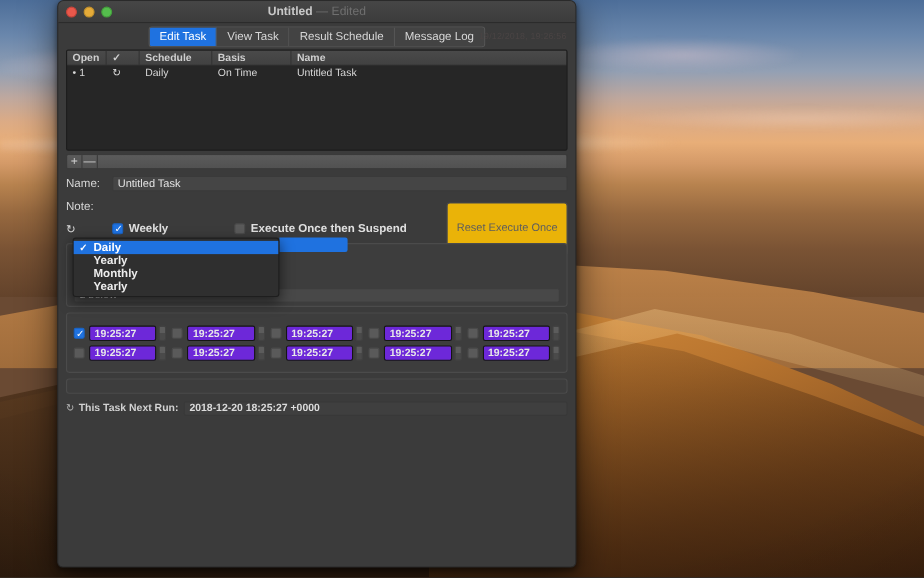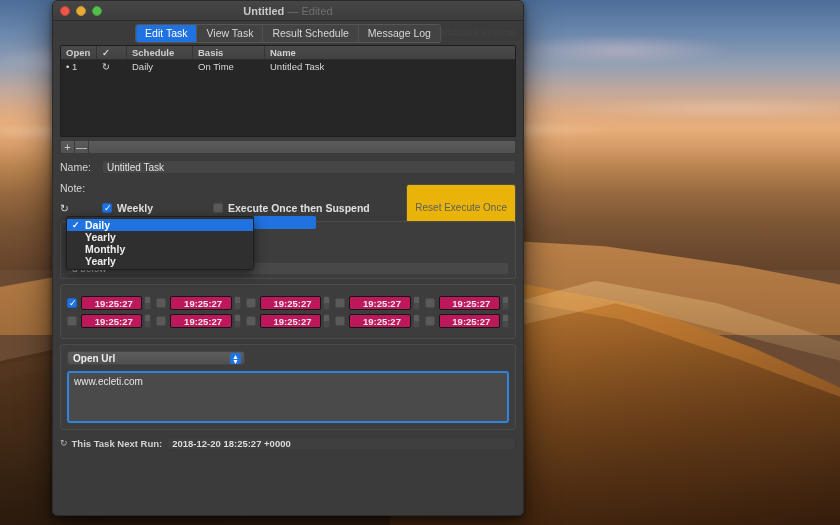--- a/index.html
+++ b/index.html
@@ -237,23 +237,23 @@
     background:#1f72e0; border-radius:2px; color:#fff;
     font-size:7px; line-height:5px; text-align:center; padding-top:1px;
   }
   .selarrow span{ display:block; }
 
   
   .timegrid{ margin-top:5px; }
   .timerow{ display:flex; gap:5px; margin-bottom:4px; }
   .timecell{ display:flex; align-items:center; flex:1; }
   .timefield{
-    flex:1; height:14px; background:#be185d; border:1px solid #151515;
+    flex:1; height:14px; background:#6d28d9; border:1px solid #151515;
     border-radius:2px; font-size:9.5px; color:#e8e8e8; font-weight:bold;
-    line-height:13px; padding-left:4px; margin-left:4px; overflow:hidden;text-align:center;
+    line-height:13px; padding-left:4px; margin-left:4px; overflow:hidden;
   }
   .stepper{
     width:7px; height:14px; margin-left:2px; border-radius:2px;
     background:linear-gradient(to bottom,#5c5c5c 0 50%,#4a4a4a 50% 100%);
     border:1px solid #424242;
   }
 
   
   .urlbox{
     margin-top:5px; border:1px solid #4b4b4b; border-radius:3px;
@@ -431,25 +431,20 @@
           <div class="timecell">
               <div class="cbox"></div>
               <div class="timefield">19:25:27</div>
               <div class="stepper"></div>
             </div>
         </div>
       </div>
     </div>
 
     <div class="urlbox">
-      <div class="selbtn">Open Url<div class="selarrow">
-            <span>▲</span>
-            <span>▼</span>
-          </div></div>
-      <div class="urltext">www.ecleti.com</div>
     </div>
 
     <div class="statrow">
       <div class="recyc">↻</div>
       <div class="statlabel">This Task Next Run:</div>
       <div class="statfield">2018-12-20 18:25:27 +0000</div>
     </div>
 
 
   </div>

